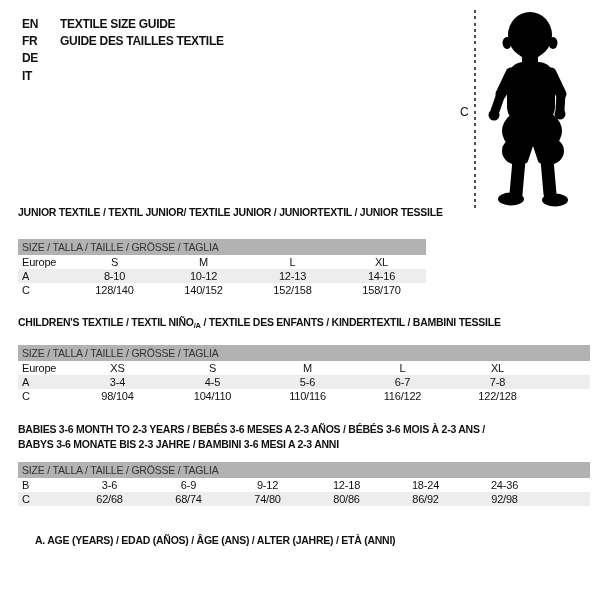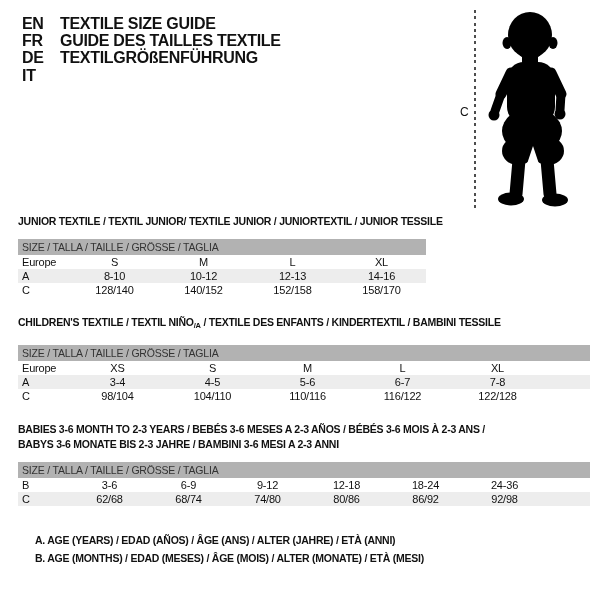--- a/index.html
+++ b/index.html
@@ -3,21 +3,21 @@
 <meta charset="utf-8">
 <style>
   html,body{margin:0;padding:0;background:#fff;}
   .page{
     position:relative;width:600px;height:600px;background:#fff;overflow:hidden;
     font-family:"Liberation Sans",sans-serif;color:var(--ink,#111);
   }
   
   .lang-block{position:absolute;left:22px;top:15px;}
   .lang-row{display:flex;height:17.4px;align-items:center;font-weight:bold;
-    font-size:16px;letter-spacing:-0.3px;white-space:nowrap;}
+    font-size:12px;letter-spacing:-0.3px;white-space:nowrap;}
   .lang-code{width:38px;flex:0 0 38px;}
   
   .measure-line{position:absolute;left:474px;top:10px;width:2px;height:198px;
     background:repeating-linear-gradient(to bottom,#4d4d4d 0 3px,transparent 3px 6.3px);}
   .measure-label{position:absolute;left:460px;top:106px;font-size:12px;line-height:13px;}
   .baby-svg{position:absolute;left:482px;top:10px;}
   .baby-svg .ink{fill:var(--sil,#000);}
   .baby-svg .limb{stroke:var(--sil,#000);stroke-linecap:round;fill:none;}
   
   .sec-title{position:absolute;left:18px;font-size:10.5px;font-weight:bold;
@@ -50,21 +50,20 @@
     <div class="lang-row">
       <span class="lang-code">EN</span>
       <span class="lang-title">TEXTILE SIZE GUIDE</span>
     </div>
     <div class="lang-row">
       <span class="lang-code">FR</span>
       <span class="lang-title">GUIDE DES TAILLES TEXTILE</span>
     </div>
     <div class="lang-row">
       <span class="lang-code">DE</span>
-      <span class="lang-title">TEXTILGRÖßENFÜHRUNG</span>
     </div>
     <div class="lang-row">
       <span class="lang-code">IT</span>
     </div>
   </div>
 
   <div class="measure-line"></div>
   <div class="measure-label">C</div>
   <svg class="baby-svg" width="104" height="198" viewBox="0 0 104 198" aria-hidden="true">
     <g class="ink">
@@ -84,21 +83,21 @@
       <ellipse cx="36" cy="141" rx="16" ry="14"></ellipse>
       <ellipse cx="66" cy="141" rx="16" ry="14"></ellipse>
       <line class="limb" stroke-width="13" x1="37" y1="150" x2="34" y2="184"></line>
       <line class="limb" stroke-width="13" x1="65" y1="150" x2="68" y2="184"></line>
       <ellipse cx="29" cy="189" rx="13" ry="6.5"></ellipse>
       <ellipse cx="73" cy="190" rx="13" ry="6.5"></ellipse>
     </g>
     <polygon points="44,157 58,157 51,136" fill="#ffffff"></polygon>
   </svg>
 
-  <div class="sec-title" style="top:215px">JUNIOR TEXTILE / TEXTIL JUNIOR/ TEXTILE JUNIOR / JUNIORTEXTIL / JUNIOR TESSILE</div>
+  <div class="sec-title" style="top:206px">JUNIOR TEXTILE / TEXTIL JUNIOR/ TEXTILE JUNIOR / JUNIORTEXTIL / JUNIOR TESSILE</div>
 
   <table class="tbl t1" style="left:18px;top:239px;width:408px">
     <colgroup>
         <col class="c-lbl">
         <col>
         <col>
         <col>
         <col>
       </colgroup>
     <tbody>
@@ -215,16 +214,15 @@
         <td>80/86</td>
         <td>86/92</td>
         <td>92/98</td>
         <td></td>
       </tr>
     </tbody>
   </table>
 
   <div class="notes">
     <div>A. AGE (YEARS) / EDAD (AÑOS) / ÂGE (ANS) / ALTER (JAHRE) / ETÀ (ANNI)</div>
-    <div>B. AGE (MONTHS) / EDAD (MESES) / ÂGE (MOIS) / ALTER (MONATE) / ETÀ (MESI)</div>
   </div>
 
 </div>
 
 </body></html>

